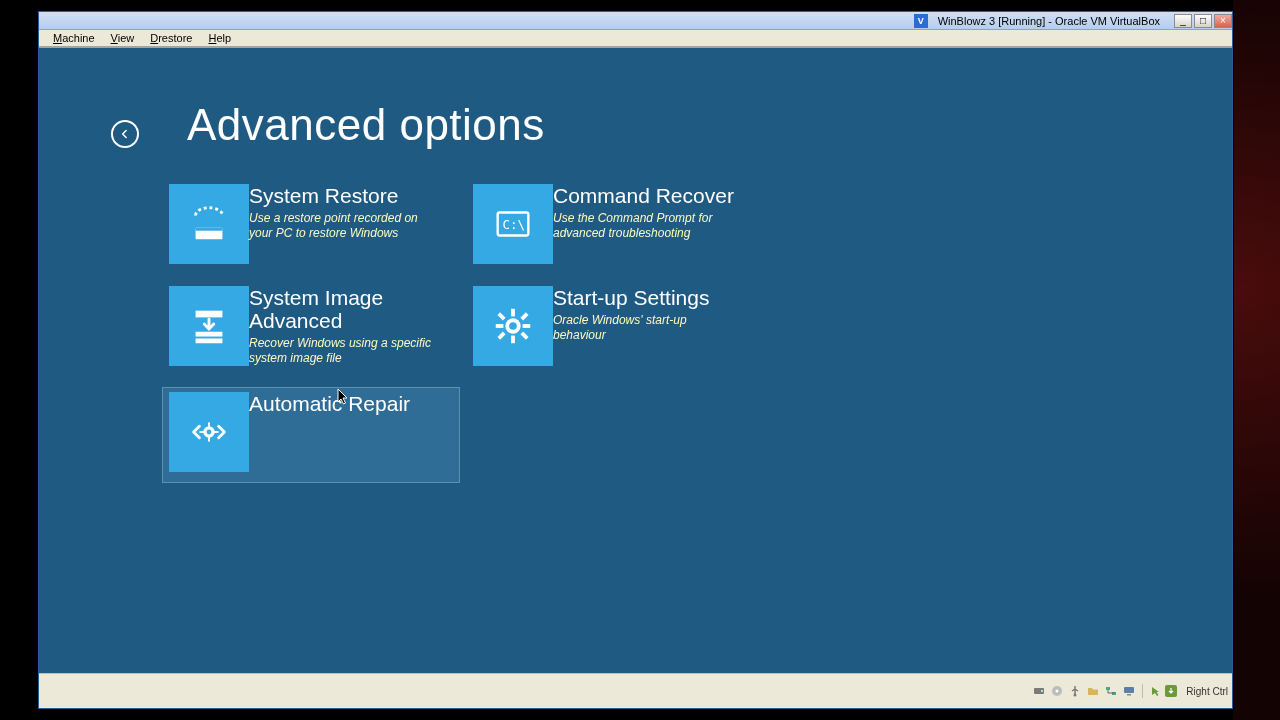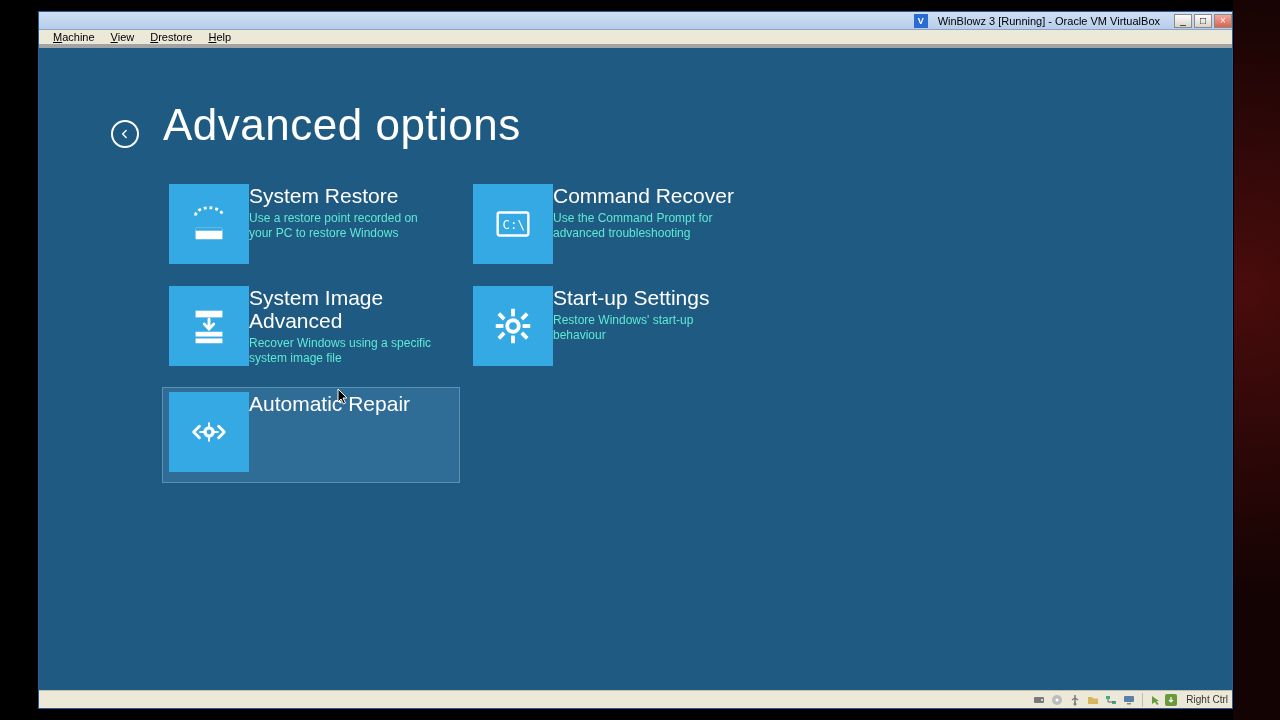--- a/index.html
+++ b/index.html
@@ -48,21 +48,21 @@
     text-align:center;
     cursor:pointer;
   }
   .titlebar .winbtn.close { background: linear-gradient(to bottom,#f5a89c,#d9634f); color:#fff;}
   .titlebar .winbtn.max { }
   .titlebar .winbtn.min { }
 
   .menubar {
     height: 18px;
     background: #ece9d8;
-    border-bottom: 4px solid #a3a3a3;
+    border-bottom: 2px solid #a3a3a3;
     display:flex;
     align-items:center;
     font-size:11px;
     padding-left:6px;
   }
   .menubar .menuitem { padding: 1px 8px; cursor:pointer; }
   .menubar .menuitem .ul { text-decoration: underline; }
 
   
   .guest {
@@ -79,21 +79,21 @@
     width: 28px; height: 28px;
     border: 2px solid #fff;
     border-radius: 50%;
     display:flex; align-items:center; justify-content:center;
     cursor:pointer;
   }
   .back-btn svg { width:14px; height:14px; }
 
   .page-title {
     position:absolute;
-    left: 124px;
+    left: 148px;
     top: 52px;
     color:#fff;
     font-weight:300;
     font-size:44px;
     letter-spacing: 0.5px;
   }
 
   .tiles {
     position:absolute;
     left: 130px;
@@ -118,32 +118,32 @@
   }
   .tile-icon {
     width: 80px; height: 80px;
     background: #35a9e3;
     flex: 0 0 80px;
     display:flex; align-items:center; justify-content:center;
   }
   .tile.hovered .tile-icon { margin-left:6px; }
   .tile-text { padding-right:4px; }
   .tile-title { color:#fff; font-weight:300; font-size:21px; line-height:1.1; }
-  .tile-desc { color:#5eead4; font-size:12px; line-height:1.25; margin-top:4px; max-width:186px; }
+  .tile-desc { color:#fef9c3; font-size:12px; line-height:1.25; margin-top:4px; max-width:186px;font-style:italic; }
 
   .cursor {
     position:absolute;
     left:298px; top:340px;
     width:12px; height:18px;
     pointer-events:none;
   }
 
   
   .statusbar {
-    height: 18px;
+    height: 35px;
     background: #ece9d8;
     border-top: 1px solid #c0c0b0;
     display:flex;
     align-items:center;
     justify-content:flex-end;
     font-size:10px;
     color:#333;
     padding: 0 4px;
   }
   .statusbar .sicon {
@@ -255,21 +255,21 @@
               <rect x="34" y="22" width="8" height="4"></rect>
               <rect x="10" y="10" width="4" height="8" transform="rotate(-45 12 14)"></rect>
               <rect x="34" y="30" width="4" height="8" transform="rotate(-45 36 34)"></rect>
               <rect x="34" y="10" width="4" height="8" transform="rotate(45 36 14)"></rect>
               <rect x="10" y="30" width="4" height="8" transform="rotate(45 12 34)"></rect>
             </g>
           </svg>
         </div>
         <div class="tile-text">
           <div class="tile-title">Start-up Settings</div>
-          <div class="tile-desc">Restore Windows' start-up behaviour</div>
+          <div class="tile-desc">Oracle Windows' start-up behaviour</div>
         </div>
       </div>
 
       <div class="tile hovered">
         <div class="tile-icon">
           <svg width="46" height="46" viewBox="0 0 48 48">
             <path d="M14 18 L8 24 L14 30" stroke="#fff" stroke-width="3" fill="none" stroke-linecap="round" stroke-linejoin="round"></path>
             <path d="M34 18 L40 24 L34 30" stroke="#fff" stroke-width="3" fill="none" stroke-linecap="round" stroke-linejoin="round"></path>
             <g fill="#fff">
               <circle cx="24" cy="24" r="6"></circle>

